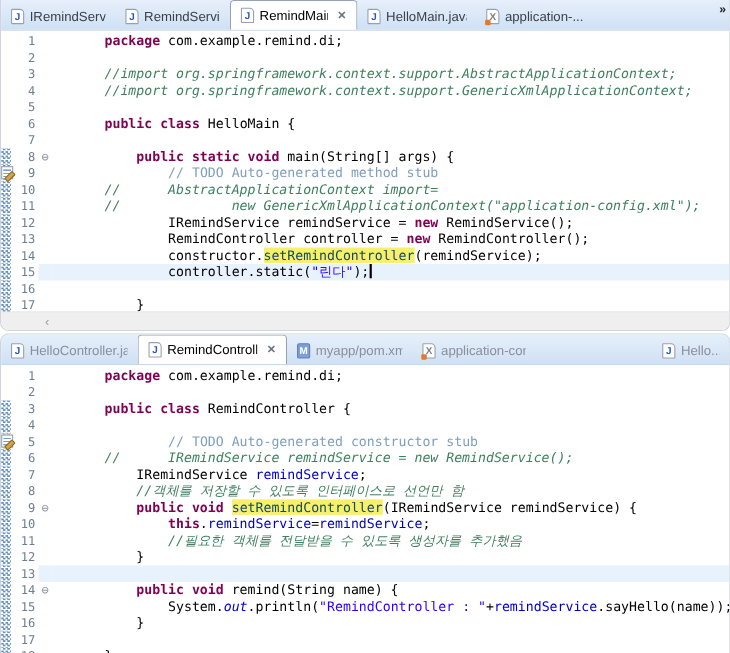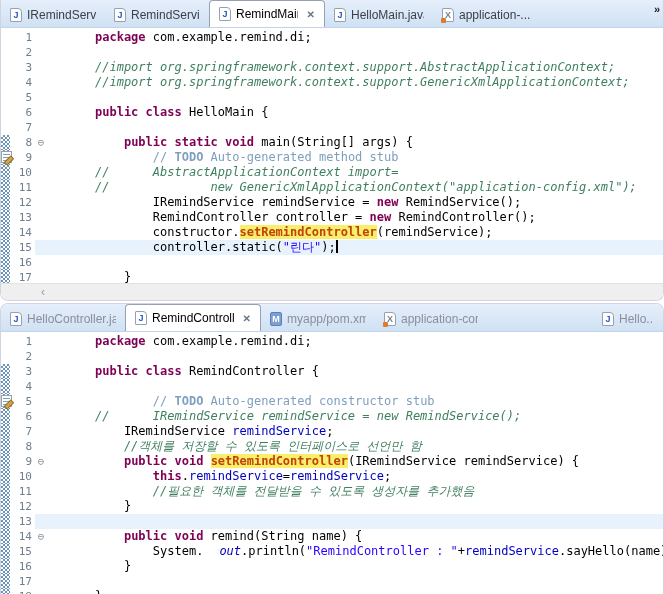--- a/index.html
+++ b/index.html
@@ -58,25 +58,25 @@
       font-size:11px;line-height:15px;padding-right:3px;}
   .fold{width:12px;flex:none;text-align:center;color:#8b95a1;font-size:11px;
       line-height:15px;}
   .codetext{flex:1;line-height:15px;padding-left:48px;}
   .line.current .codetext,.line.current .fold{background:var(--currentLine);}
 
   .tk-k{color:var(--keyword);font-weight:bold;}
   .tk-p{color:#000;}
   .tk-c{color:var(--comment);font-style:italic;}
   .tk-d{color:var(--todo);}
-  .tk-D{color:var(--todo);font-weight:bold;}
+  .tk-D{color:var(--todo);font-weight:normal;}
   .tk-s{color:var(--string);}
   .tk-f{color:var(--field);}
-  .tk-o{color:var(--field);font-style:italic;margin-left:16px;}
-  .tk-h{background:var(--occurrence);color:#c2410c;font-weight:bold;}
+  .tk-o{color:var(--field);font-style:italic;}
+  .tk-h{background:var(--occurrence);color:#0c4a6e;}
   .caret{display:inline-block;width:2px;height:13px;background:#000;
       vertical-align:-2px;}
 
   
   .task-icon{position:absolute;left:0;top:1px;width:11px;height:12px;
       background:#fdfdfd;border:1px solid #98a0ac;box-sizing:border-box;z-index:2;}
   .task-icon::before{content:"";position:absolute;left:1px;right:1px;top:2px;
       height:7px;background:repeating-linear-gradient(#7f9fbf 0 1px,transparent 1px 3px);}
   .task-icon::after{content:"";position:absolute;right:-3px;bottom:-1px;width:8px;
       height:3px;background:#d2a24c;border:0.5px solid #8a6c20;

